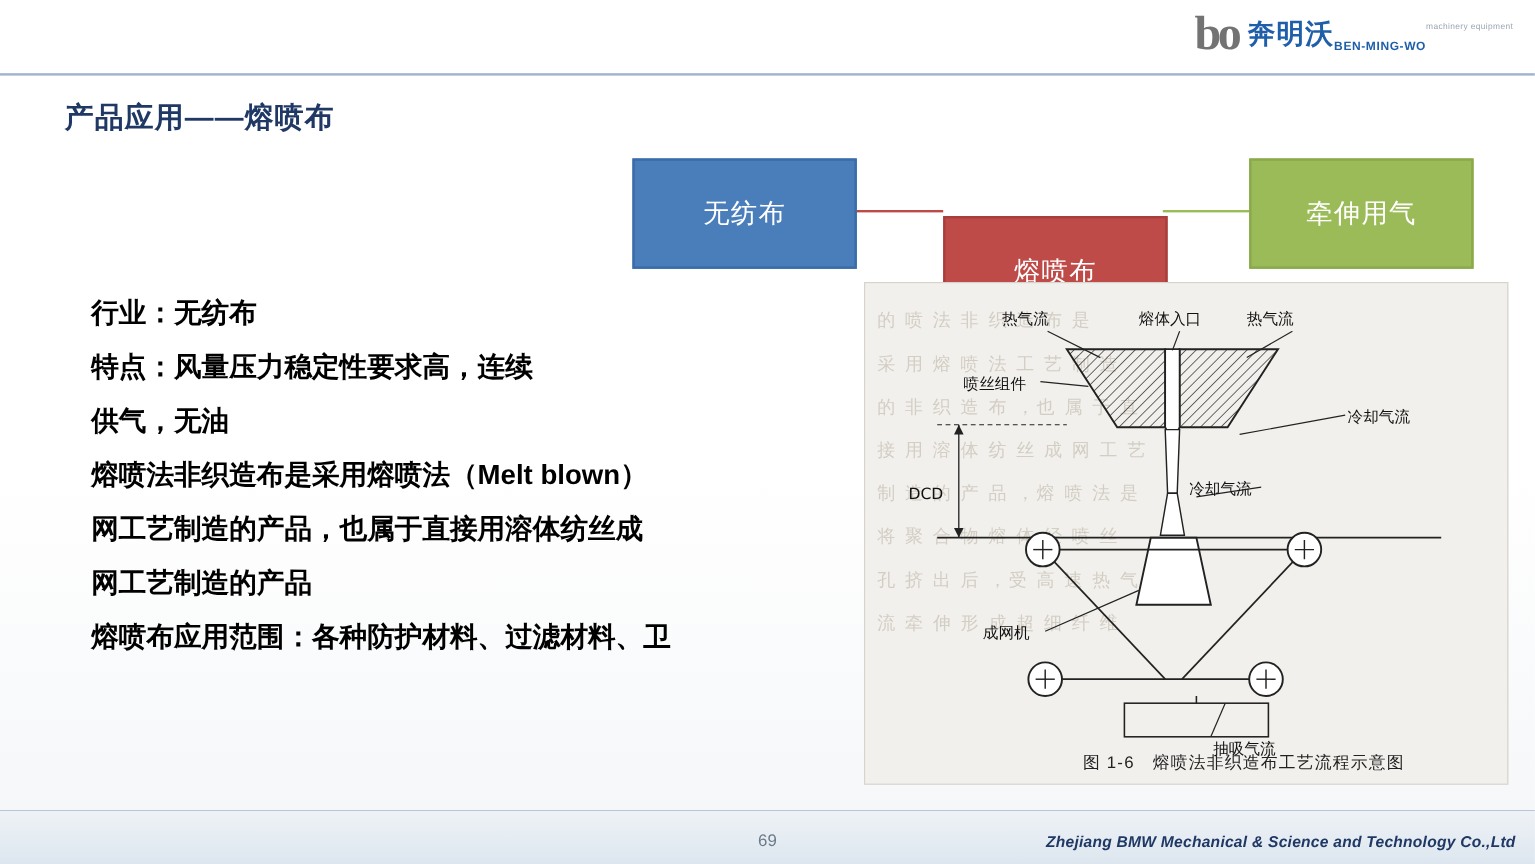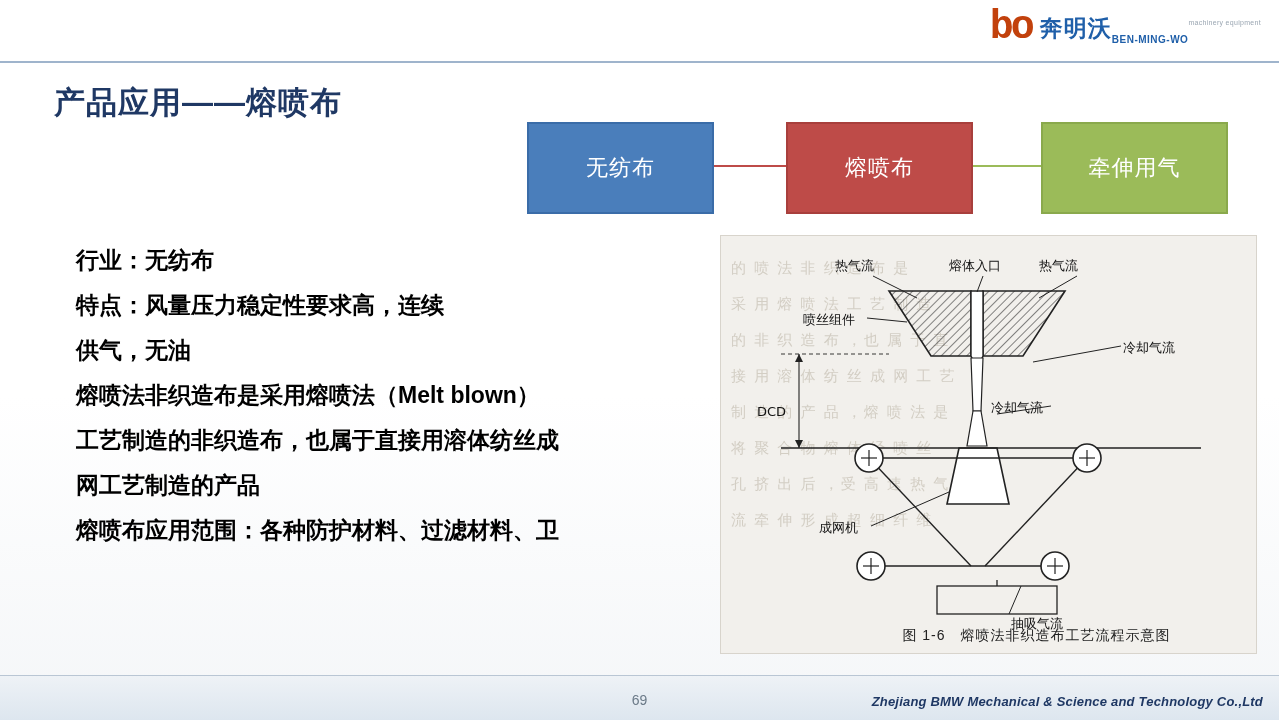--- a/index.html
+++ b/index.html
@@ -38,24 +38,24 @@
   .logo {
     position: absolute;
     top: 6px;
     right: 18px;
     height: 50px;
     display: flex;
     align-items: center;
     gap: 8px;
   }
   .logo-mark {
-    font-family: Liberation Mono, monospace;
+    font-family: Liberation Serif, serif;
     font-size: 40px;
     font-weight: bold;
-    color: #c2410c;
+    color: #737373;
     letter-spacing: -3px;
     line-height: 1;
     position: relative;
     top: -3px;
   }
   .logo-text {
     display: flex;
     flex-direction: row;
     line-height: 1;
   }
@@ -77,47 +77,47 @@
     color: #9aa6b2;
     letter-spacing: 0.3px;
     margin-top: 2px;
   }
 
   
   .slide-title {
     position: absolute;
     top: 82px;
     left: 54px;
-    font-size: 31px;
+    font-size: 24px;
     font-weight: bold;
     color: #1f3864;
     letter-spacing: 1px;
   }
 
   
   .flow {
     position: absolute;
-    top: 122px;
+    top: 132px;
     left: 527px;
     width: 697px;
     height: 88px;
   }
   .flow-box {
     position: absolute;
     top: 0;
     height: 88px;
     display: flex;
     align-items: center;
     justify-content: center;
     color: #ffffff;
     font-size: 22px;
     letter-spacing: 1px;
   }
   .flow-box.b1 { left: 0px;   width: 183px; background: #4a7ebb; border: 2px solid #3a6ca8; }
-  .flow-box.b2 { left: 259px; width: 183px; background: #be4b48; border: 2px solid #a83f3c; }
+  .flow-box.b2 { left: 259px; width: 183px; background: #be4b48; border: 2px solid #a83f3c; margin-top: 48px; }
   .flow-box.b3 { left: 514px; width: 183px; background: #9bbb59; border: 2px solid #8aa94c; }
 
   .connector {
     position: absolute;
     top: 43px;
     height: 2px;
   }
   .connector.c1 { left: 183px; width: 76px; background: #be4b48; }
   .connector.c2 { left: 442px; width: 72px; background: #9bbb59; }
 
@@ -237,21 +237,21 @@
     <div class="flow-box b1">无纺布</div>
     <div class="flow-box b2">熔喷布</div>
     <div class="flow-box b3">牵伸用气</div>
   </div>
 
   <div class="body-text">
     <p>行业：无纺布</p>
     <p>特点：风量压力稳定性要求高，连续</p>
     <p>供气，无油</p>
     <p>熔喷法非织造布是采用熔喷法（Melt blown）</p>
-    <p>工艺制造的非织造布，也属于直接用溶体纺丝成</p>
+    <p>网工艺制造的产品，也属于直接用溶体纺丝成</p>
     <p>网工艺制造的产品</p>
     <p>熔喷布应用范围：各种防护材料、过滤材料、卫</p>
   </div>
 
   <div class="figure">
     <div class="figure-bg-text">
       <div>的 喷 法 非 织 造 布 是</div>
       <div>采 用 熔 喷 法 工 艺 制 造</div>
       <div>的 非 织 造 布 ，也 属 于 直</div>
       <div>接 用 溶 体 纺 丝 成 网 工 艺</div>

